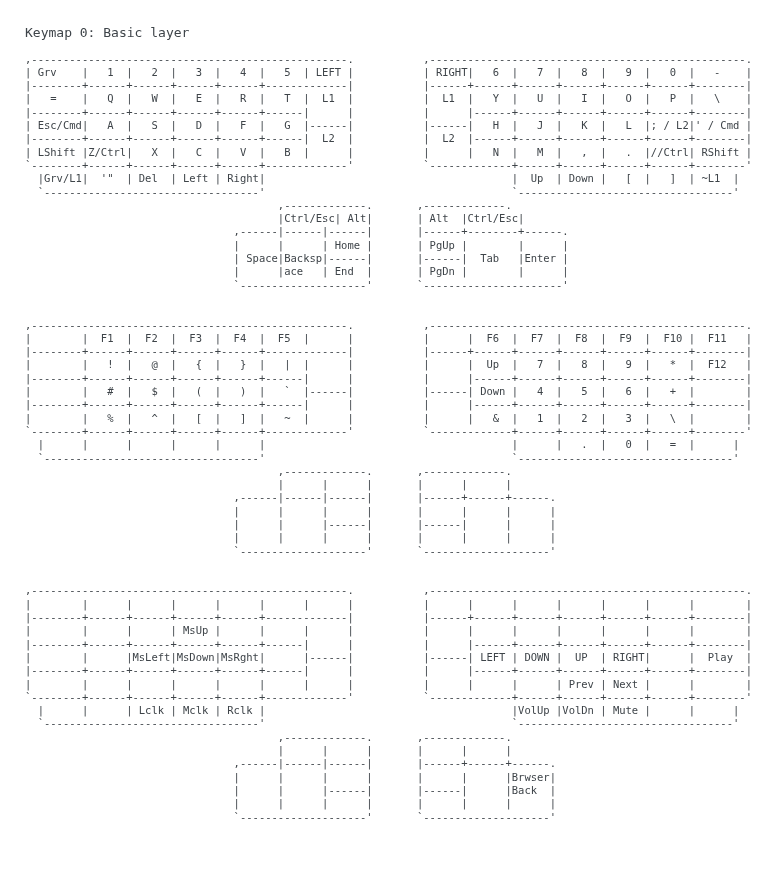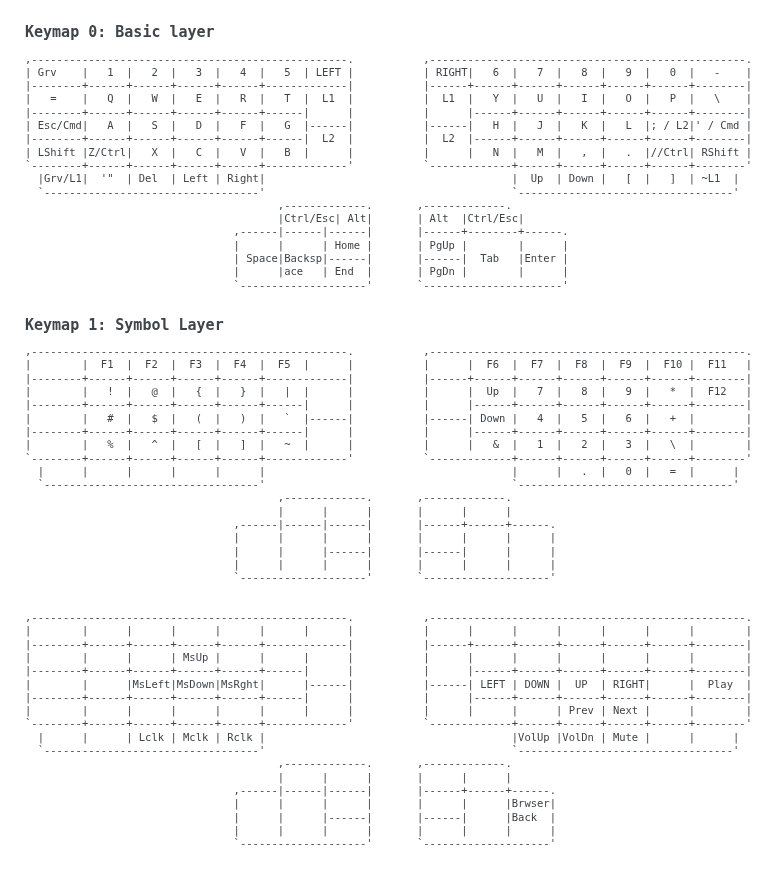--- a/index.html
+++ b/index.html
@@ -9,23 +9,23 @@
     width: 765px; height: 883px;
     overflow: hidden;
   }
   .doc {
     width: 765px; min-height: 883px;
     padding: 26px 0 10px 25px;
     font-family: "DejaVu Sans Mono", "Liberation Mono", monospace;
     color: #3e4449;
   }
   .keymap-title {
-    font-size: 15px;
+    font-size: 13px;
     line-height: 13.3px;
-    font-weight: bold;
+    font-weight: normal;
     white-space: pre;
     margin: 0 0 13.3px 0;
   }
   .keymap-art {
     font-size: 10.5px;
     line-height: 13.3px;
     white-space: pre;
     margin: 0 0 26.6px 0;
   }
 </style>
@@ -50,21 +50,20 @@
                                         ,-------------.       ,-------------.
                                         |Ctrl/Esc| Alt|       | Alt  |Ctrl/Esc|
                                  ,------|------|------|       |------+--------+------.
                                  |      |      | Home |       | PgUp |        |      |
                                  | Space|Backsp|------|       |------|  Tab   |Enter |
                                  |      |ace   | End  |       | PgDn |        |      |
                                  `--------------------'       `----------------------'</pre>
   </section>
 
   <section class="keymap-section">
-    <h2 class="keymap-title">Keymap 1: Symbol Layer</h2>
     <pre class="keymap-art">,--------------------------------------------------.           ,--------------------------------------------------.
 |        |  F1  |  F2  |  F3  |  F4  |  F5  |      |           |      |  F6  |  F7  |  F8  |  F9  |  F10 |  F11   |
 |--------+------+------+------+------+-------------|           |------+------+------+------+------+------+--------|
 |        |   !  |   @  |   {  |   }  |   |  |      |           |      |  Up  |   7  |   8  |   9  |   *  |  F12   |
 |--------+------+------+------+------+------|      |           |      |------+------+------+------+------+--------|
 |        |   #  |   $  |   (  |   )  |   `  |------|           |------| Down |   4  |   5  |   6  |   +  |        |
 |--------+------+------+------+------+------|      |           |      |------+------+------+------+------+--------|
 |        |   %  |   ^  |   [  |   ]  |   ~  |      |           |      |   &amp;  |   1  |   2  |   3  |   \  |        |
 `--------+------+------+------+------+-------------'           `-------------+------+------+------+------+--------'
   |      |      |      |      |      |                                       |      |   .  |   0  |   =  |      |

